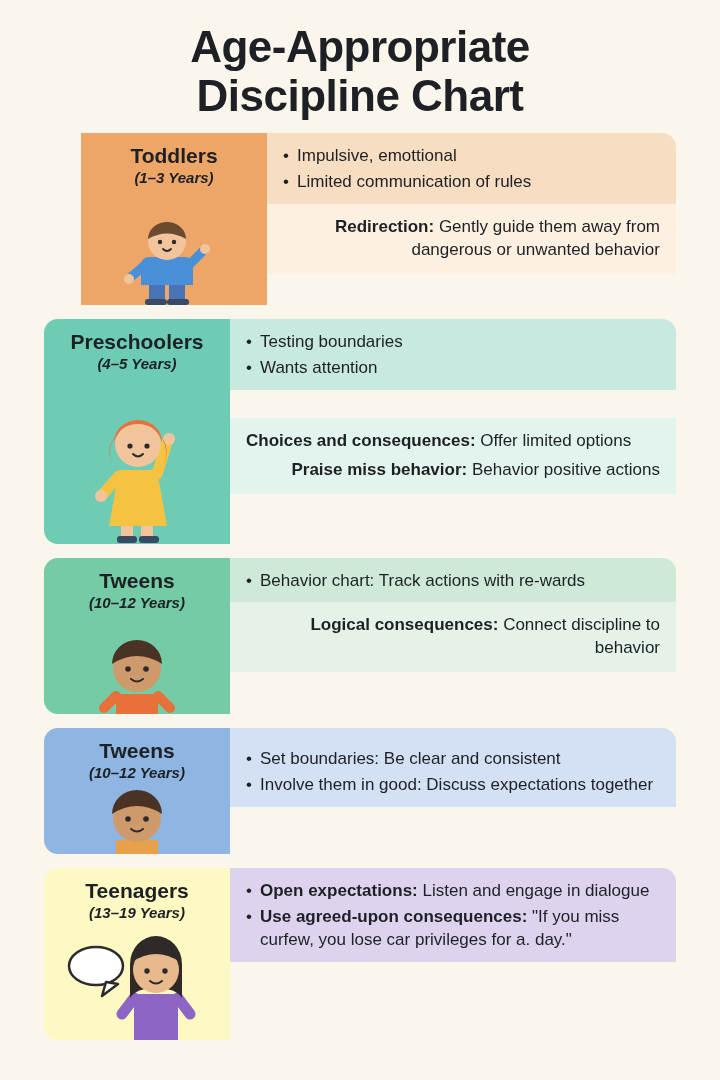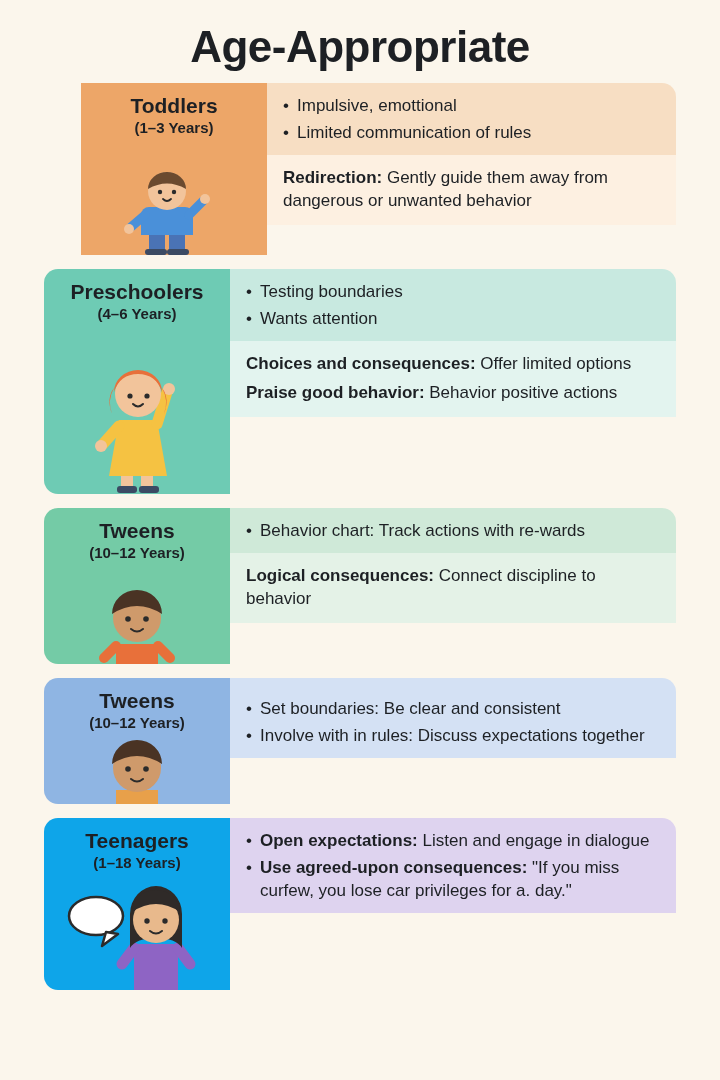--- a/index.html
+++ b/index.html
@@ -50,20 +50,21 @@
     color: #1d2024;
     line-height: 1.05;
     text-align: center;
   }
   .agerange {
     font-size: 15px;
     font-weight: bold;
     color: #1d2024;
     text-align: center;
     margin-top: 2px;
+    font-style: italic;
   }
   .figure {
     margin-top: 2px;
     flex: 1;
     display: flex;
     align-items: flex-end;
     justify-content: center;
   }
   .right {
     flex: 1;
@@ -87,51 +88,52 @@
     font-size: 17px;
     line-height: 1.35;
   }
   .btext { flex: 1; }
   .para {
     font-size: 17px;
     color: #1d2024;
     line-height: 1.35;
     margin-bottom: 6px;
   }
-  .para:last-child { margin-bottom: 0; }
+  .para:last-child { margin-bottom: 0; text-align: right; }
   b { font-weight: bold; }
 
   
   .c-toddlers .left { background: #eda668; }
   .c-toddlers .sec-a { background: #f7dec3; }
   .c-toddlers .sec-b { background: #fdf0e1; }
 
   .c-preschoolers .left { background: #6ecbb4; }
   .c-preschoolers .sec-a { background: #c8e9e0; }
-  .c-preschoolers .sec-b { background: #e3f4ef; }
+  .c-preschoolers .sec-b { background: #e3f4ef; margin-top: 28px; }
 
   .c-tweens1 .left { background: #74cba6; }
   .c-tweens1 .sec-a { background: #cfe9d8; }
   .c-tweens1 .sec-b { background: #e4f2e7; }
 
   .c-tweens2 .left { background: #8fb5e3; }
   .c-tweens2 .sec-a { background: #d4e1f4; }
 
-  .c-teens .left { background: #0ea5e9; }
+  .c-teens .left { background: #fef9c3; }
   .c-teens .sec-a { background: #ded3ef; }
 
   svg { display: block; }
 </style>
 </head>
 <body>
 
 <div class="page">
 
   <div class="title">
     <span>Age-Appropriate</span>
+    <span class="l2">Discipline Chart</span>
   </div>
 
   <div class="card c-toddlers" style="height:172px;padding-left:37px;">
     <div class="left">
       <div class="agegroup">Toddlers</div>
       <div class="agerange">(1–3 Years)</div>
       <div class="figure">
         <svg width="110" height="86" viewBox="0 0 110 86">
           <path d="M30 86 L30 64 L46 64 L46 86 Z" fill="#4a73b5"></path>
           <path d="M50 86 L50 64 L66 64 L66 86 Z" fill="#4a73b5"></path>
@@ -165,21 +167,21 @@
         <div class="para">
           <b>Redirection:</b><span> Gently guide them away from dangerous or unwanted behavior</span>
         </div>
       </div>
     </div>
   </div>
 
   <div class="card c-preschoolers" style="height:225px;">
     <div class="left">
       <div class="agegroup">Preschoolers</div>
-      <div class="agerange">(4–6 Years)</div>
+      <div class="agerange">(4–5 Years)</div>
       <div class="figure">
         <svg width="120" height="136" viewBox="0 0 120 136">
           <rect x="44" y="118" width="12" height="12" fill="#f2c49b"></rect>
           <rect x="64" y="118" width="12" height="12" fill="#f2c49b"></rect>
           <rect x="40" y="128" width="20" height="7" rx="3" fill="#3b4a63"></rect>
           <rect x="62" y="128" width="20" height="7" rx="3" fill="#3b4a63"></rect>
           <path d="M42 62 h38 l10 56 h-58z" fill="#f5c242"></path>
           <path d="M42 68 L26 86" stroke="#f5c242" stroke-width="11" stroke-linecap="round" fill="none"></path>
           <path d="M80 66 L90 34" stroke="#f5c242" stroke-width="11" stroke-linecap="round" fill="none"></path>
           <circle cx="24" cy="88" r="6" fill="#f2c49b"></circle>
@@ -203,21 +205,21 @@
         <div class="bullet">
           <span class="dot">•</span>
           <span class="btext">Wants attention</span>
         </div>
       </div>
       <div class="sec sec-b">
         <div class="para">
           <b>Choices and consequences:</b><span> Offer limited options</span>
         </div>
         <div class="para">
-          <b>Praise good behavior:</b><span> Behavior positive actions</span>
+          <b>Praise miss behavior:</b><span> Behavior positive actions</span>
         </div>
       </div>
     </div>
   </div>
 
   <div class="card c-tweens1" style="height:156px;">
     <div class="left">
       <div class="agegroup">Tweens</div>
       <div class="agerange">(10–12 Years)</div>
       <div class="figure">
@@ -264,30 +266,30 @@
       </div>
     </div>
     <div class="right">
       <div class="sec sec-a bullets" style="padding-top:20px;">
         <div class="bullet">
           <span class="dot">•</span>
           <span class="btext">Set boundaries: Be clear and consistent</span>
         </div>
         <div class="bullet">
           <span class="dot">•</span>
-          <span class="btext">Involve with in rules: Discuss expectations together</span>
+          <span class="btext">Involve them in good: Discuss expectations together</span>
         </div>
       </div>
     </div>
   </div>
 
   <div class="card c-teens" style="height:172px;">
     <div class="left">
       <div class="agegroup">Teenagers</div>
-      <div class="agerange">(1–18 Years)</div>
+      <div class="agerange">(13–19 Years)</div>
       <div class="figure">
         <svg width="150" height="104" viewBox="0 0 150 104">
           <ellipse cx="34" cy="30" rx="27" ry="19" fill="#ffffff" stroke="#2b2b2b" stroke-width="2.5"></ellipse>
           <path d="M44 46 l-4 14 l16 -12z" fill="#ffffff" stroke="#2b2b2b" stroke-width="2.5" stroke-linejoin="round"></path>
           <path d="M72 104 v-46 h44 v46z" fill="#8e64c4"></path>
           <path d="M72 62 L60 78" stroke="#8e64c4" stroke-width="11" stroke-linecap="round" fill="none"></path>
           <path d="M116 62 L128 78" stroke="#8e64c4" stroke-width="11" stroke-linecap="round" fill="none"></path>
           <path d="M68 28 a26 28 0 0 1 52 0 v34 q-6 -10 -26 -10 q-20 0 -26 10z" fill="#2f2a28"></path>
           <circle cx="94" cy="34" r="23" fill="#e8b98c"></circle>
           <path d="M70 26 a24 22 0 0 1 48 0 q-24 -16 -48 0z" fill="#2f2a28"></path>

